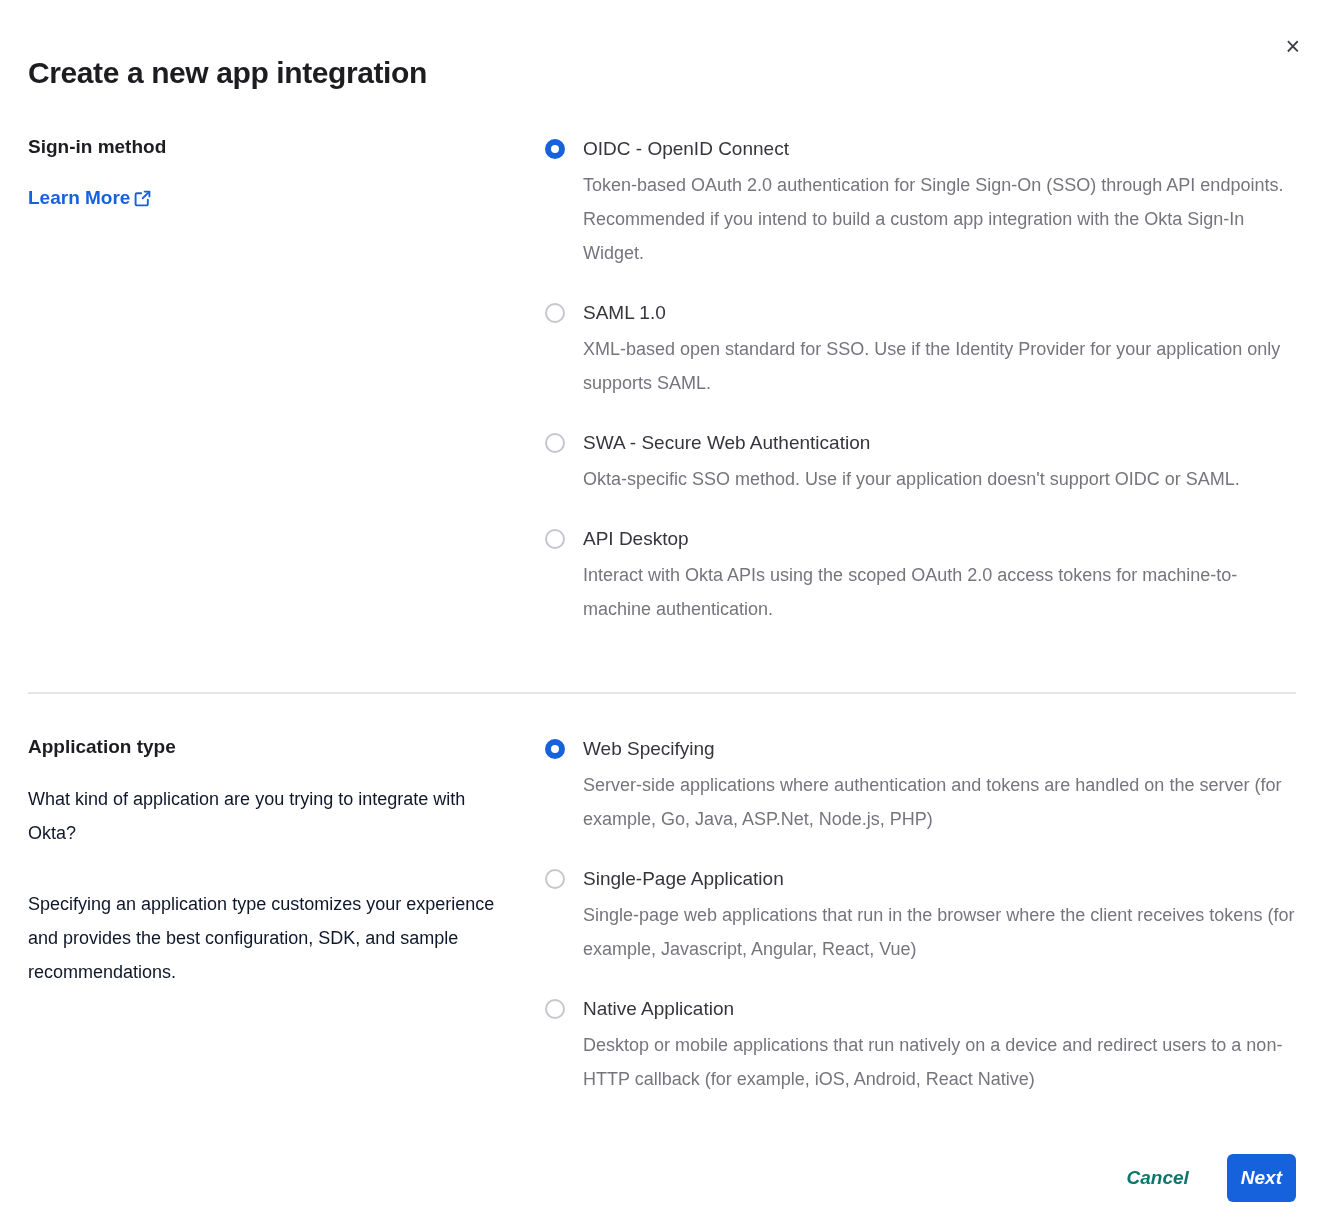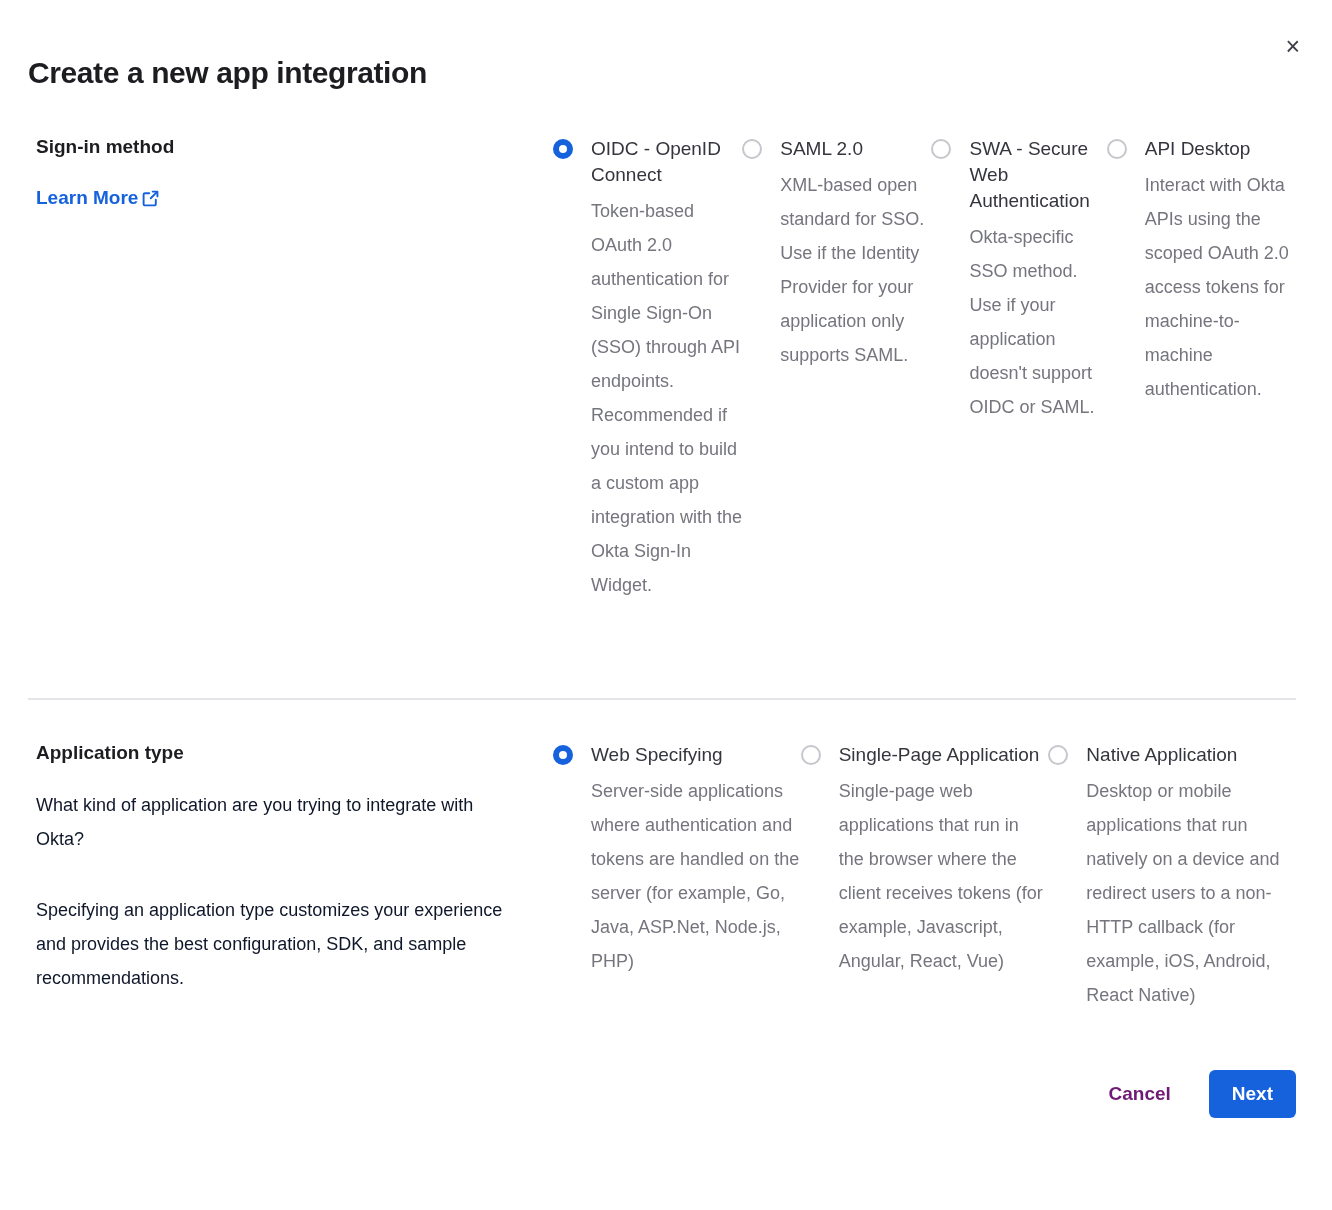--- a/index.html
+++ b/index.html
@@ -19,39 +19,39 @@
     background:none; border:none; cursor:pointer;
     font-size:25px; line-height:1; color:#3f4048;
     font-family:"Liberation Sans", sans-serif;
   }
 
   .dialog-title {
     font-size:30px; font-weight:700; letter-spacing:-0.4px;
     color:#1d1d21; margin-bottom:46px;
   }
 
-  .section { display:grid; grid-template-columns:517px 1fr; align-items:start;margin-left:8px; }
+  .section { display:grid; grid-template-columns:517px 1fr; align-items:start; }
 
   .section-label { font-size:19px; font-weight:700; color:#1d1d21; }
   .left-col .section-label { margin-bottom:29px; }
 
   .learn-more {
     display:inline-flex; align-items:center; gap:4px;
     color:#1662dd; font-size:19px; font-weight:700;
     text-decoration:none; cursor:pointer;
   }
   .learn-more svg { display:block; }
 
   .left-paragraph {
     font-size:18px; line-height:34px; color:#0f172a;
     max-width:480px; margin-top:24px;
   }
   .left-paragraph + .left-paragraph { margin-top:37px; }
 
-  .options { display:flex; flex-direction:row; }
+  .options { display:flex; flex-direction:column; }
   .option { display:flex; gap:18px; margin-bottom:30px; cursor:pointer; }
   .option:last-child { margin-bottom:0; }
 
   .radio {
     width:20px; height:20px; flex:none; margin-top:3px;
     border-radius:50%; border:2px solid #c6c6cd; background:#fff;
   }
   .option.selected .radio { border:6px solid #1662dd; }
 
   .option-label { font-size:19px; line-height:26px; color:#35363d; }
@@ -62,27 +62,27 @@
 
   .divider { border:none; border-top:2px solid #e4e4e9; margin:66px 0 42px 0; }
 
   .footer {
     display:flex; justify-content:flex-end; align-items:center;
     gap:38px; margin-top:58px;
   }
   .cancel-link {
     background:none; border:none; cursor:pointer;
     font-family:"Liberation Sans", sans-serif;
-    color:#701a75; font-size:19px; font-weight:700;
+    color:#0f766e; font-size:19px; font-weight:700;font-style:italic;
   }
   .next-button {
     background:#1662dd; border:none; cursor:pointer;
     font-family:"Liberation Sans", sans-serif;
     color:#ffffff; font-size:19px; font-weight:700;
-    padding:13px 23px; border-radius:6px;
+    padding:13px 14px; border-radius:6px;font-style:italic;
   }
 </style>
 </head>
 <body>
 
 <div class="dialog">
 
   <button class="close-btn" aria-label="Close">×</button>
 
   <h1 class="dialog-title">Create a new app integration</h1>
@@ -107,21 +107,21 @@
         <span class="radio"></span>
         <div>
           <div class="option-label">OIDC - OpenID Connect</div>
           <div class="option-desc">Token-based OAuth 2.0 authentication for Single Sign-On (SSO) through API endpoints. Recommended if you intend to build a custom app integration with the Okta Sign-In Widget.</div>
         </div>
       </div>
 
       <div class="option">
         <span class="radio"></span>
         <div>
-          <div class="option-label">SAML 2.0</div>
+          <div class="option-label">SAML 1.0</div>
           <div class="option-desc">XML-based open standard for SSO. Use if the Identity Provider for your application only supports SAML.</div>
         </div>
       </div>
 
       <div class="option">
         <span class="radio"></span>
         <div>
           <div class="option-label">SWA - Secure Web Authentication</div>
           <div class="option-desc">Okta-specific SSO method. Use if your application doesn't support OIDC or SAML.</div>
         </div>

